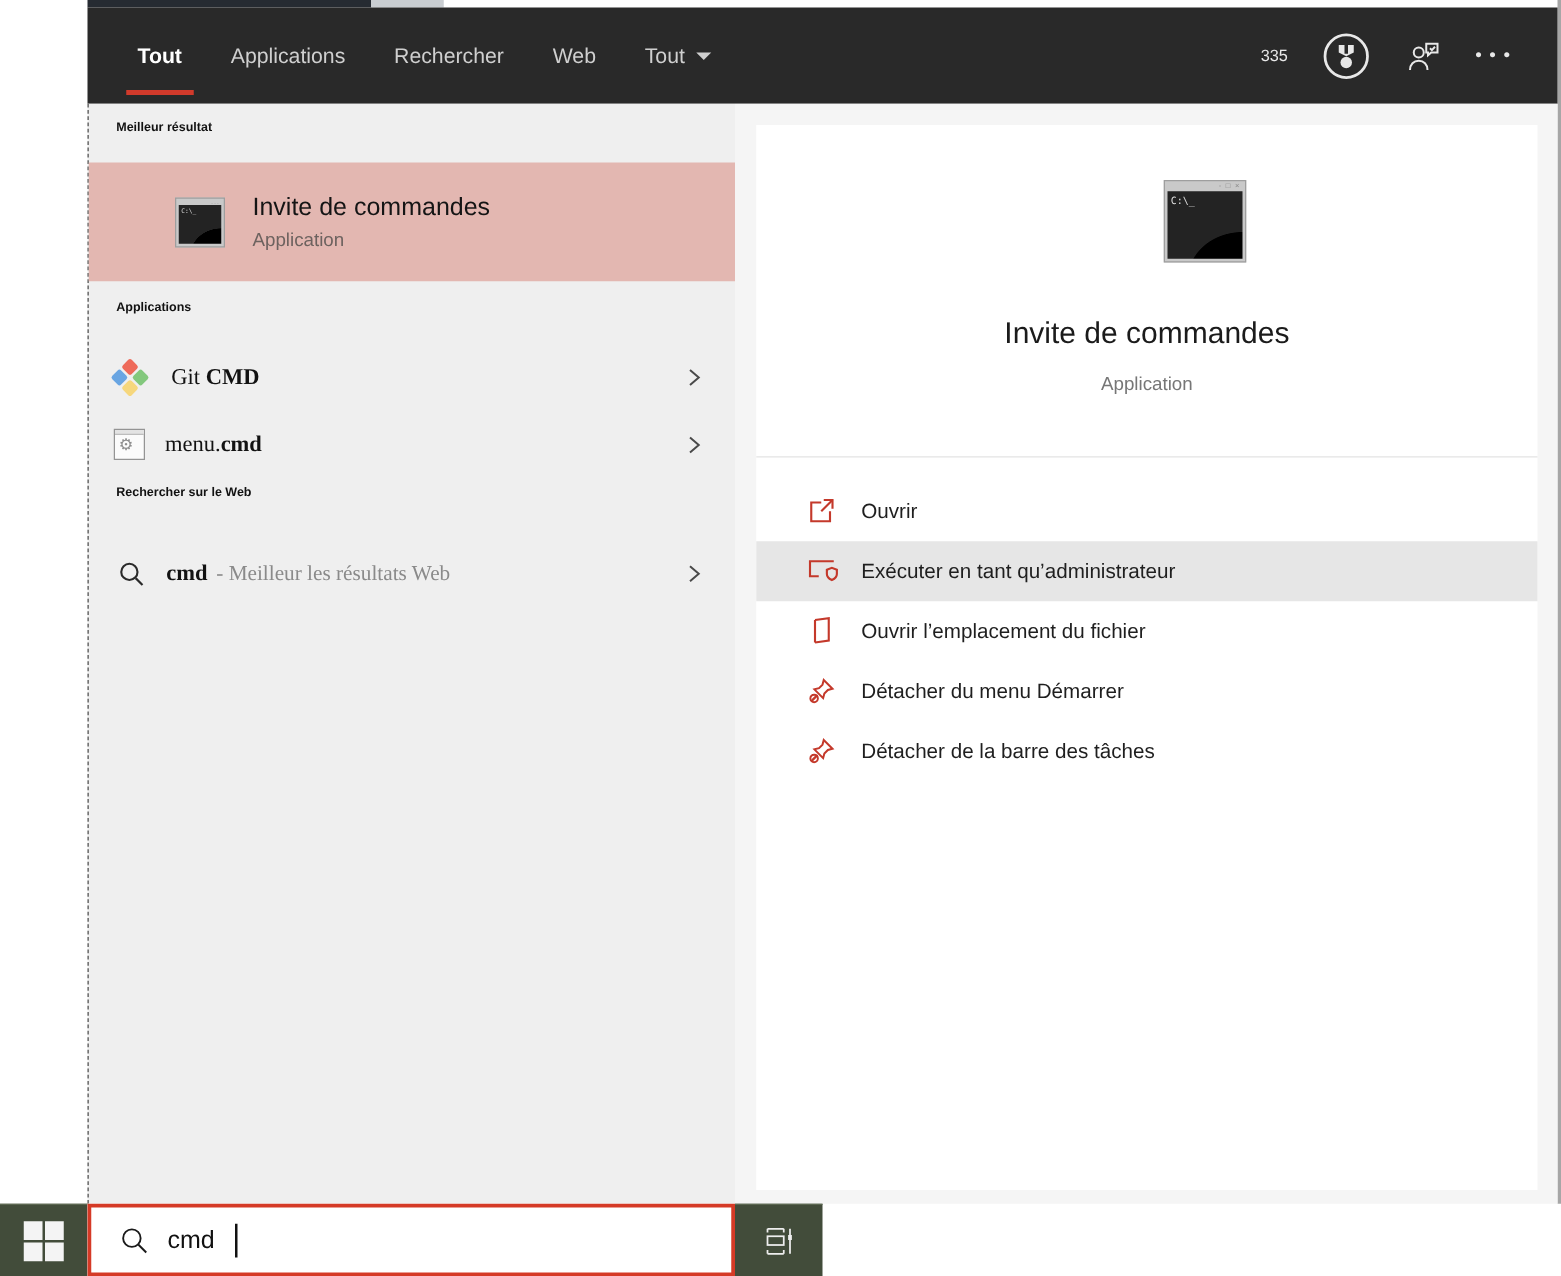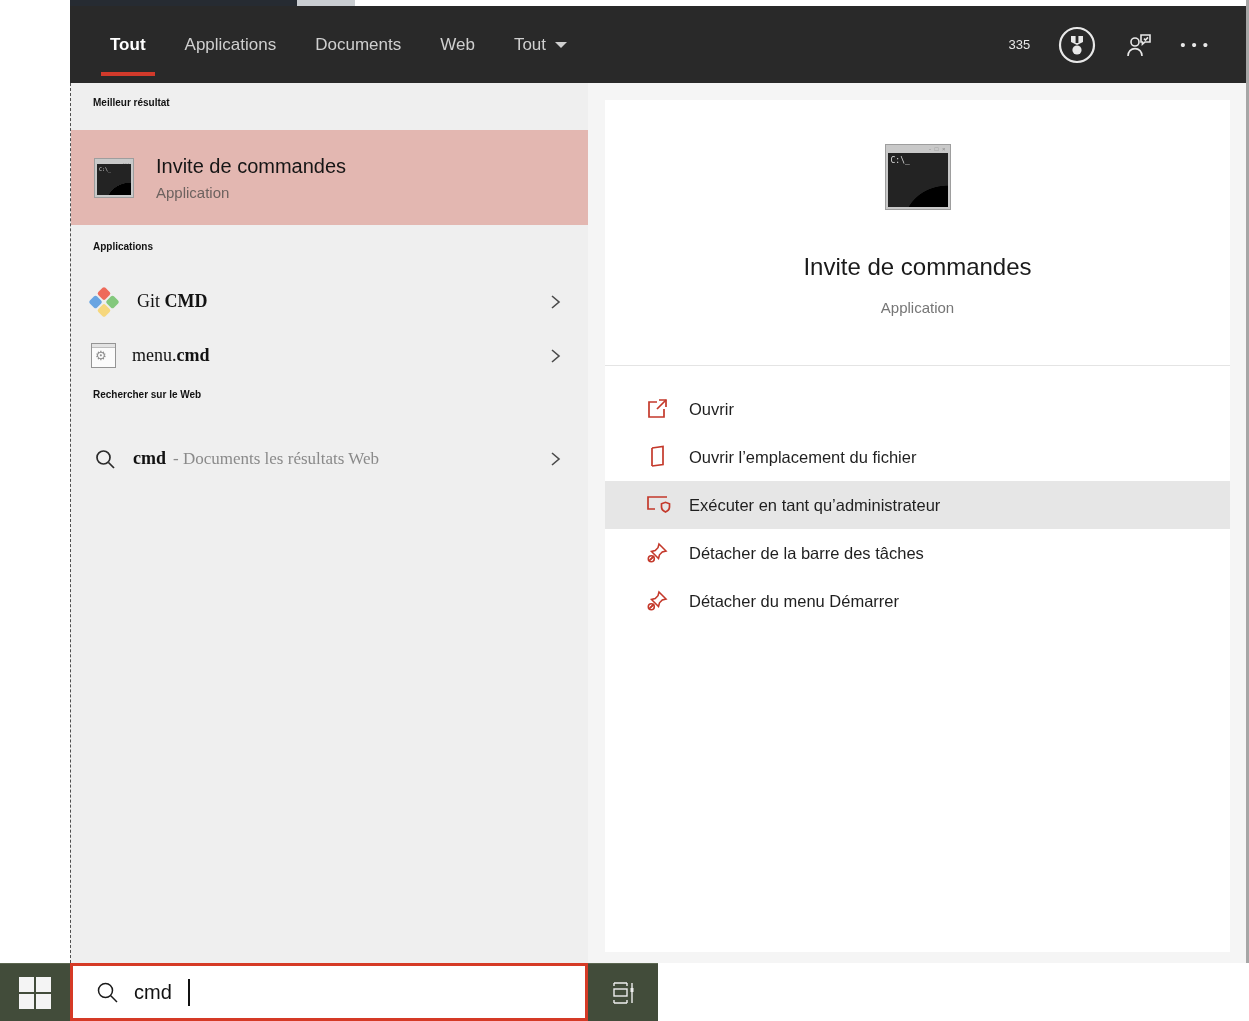--- a/index.html
+++ b/index.html
@@ -32,21 +32,21 @@
   
   #left-panel { left:70px; top:83px; width:518px; height:880px; background:#efefef;
     border-left:1px dashed #4f4f4f; }
   .sec-header { position:absolute; left:22px; font-size:10px; font-weight:bold; color:#121212; }
   #best-match { position:absolute; top:47px; left:0; right:0; height:95px;
     background:#e3b7b1; display:flex; align-items:center; padding-left:23px; gap:22px; cursor:pointer; }
   .bm-title { font-size:20px; color:#151515; }
   .bm-sub { font-size:15px; color:#6d625f; margin-top:6px; }
 
   
-  .cmdicon { position:relative; background:#c9c9c9; border:1px solid #9e9e9e; flex:none; }
+  .cmdicon { position:relative; background:#c9c9c9; border:1px solid #9e9e9e; flex:none;margin-left:46px; }
   .cmdicon .body { position:absolute; left:2px; right:2px; bottom:2px;
     background:radial-gradient(120% 115% at 100% 130%, #000 60%, #232323 61%);
     font-family:"DejaVu Sans Mono",monospace; color:#dddddd; }
   .cmdicon .titledots { position:absolute; top:1px; right:3px; color:#8a8a8a; }
   .cmdicon.small { width:40px; height:40px; }
   .cmdicon.small .body { top:5px; font-size:5px; padding:2px 0 0 2px; }
   .cmdicon.small .titledots { font-size:4px; letter-spacing:1px; }
   .cmdicon.big { width:66px; height:66px; }
   .cmdicon.big .body { top:8px; font-size:8px; padding:3px 0 0 3px; }
   .cmdicon.big .titledots { font-size:6px; letter-spacing:1px; }
@@ -112,21 +112,21 @@
 
 <div class="abs" id="header">
   <div class="tabs">
     <div class="tab active">
         <span>Tout</span>
       </div>
     <div class="tab">
         <span>Applications</span>
       </div>
     <div class="tab">
-        <span>Documents</span>
+        <span>Rechercher</span>
       </div>
     <div class="tab">
         <span>Web</span>
       </div>
     <div class="tab">
         <span>Tout</span>
       <span class="dd-arrow"></span>
       </div>
   </div>
   <div class="header-right">
@@ -198,21 +198,21 @@
 
   <div class="sec-header" style="top:306px">Rechercher sur le Web</div>
 
   <div class="l-row" style="top:352px">
     <span style="margin-left:2px">
       <svg width="24" height="24" viewBox="0 0 24 24" fill="none" stroke="#2a2a2a" stroke-width="1.7">
         <circle cx="10.5" cy="10.5" r="6.5"></circle>
           <path d="M15.5 15.5L21 21"></path>
       </svg>
     </span>
-    <div class="label"><b>cmd</b><span style="color:#8a8a8a;font-size:17px;margin-left:7px">- Documents les résultats Web</span></div>
+    <div class="label"><b>cmd</b><span style="color:#8a8a8a;font-size:17px;margin-left:7px">- Meilleur les résultats Web</span></div>
     <span class="chev">
       <svg width="14" height="16" viewBox="0 0 14 16" fill="none" stroke="#4a4a4a" stroke-width="1.6">
           <path d="M4 2l7 6-7 6"></path>
         </svg>
     </span>
   </div>
 </div>
 
 <div class="abs" id="backdrop"></div>
 <div class="abs" id="preview">
@@ -228,59 +228,59 @@
     <div class="action-row">
       <span class="aicon">
         <svg width="24" height="24" viewBox="0 0 24 24" fill="none" stroke="#c4392b" stroke-width="1.7">
           <path d="M12 5H4v15h15v-8"></path>
             <path d="M14 3h7v7"></path>
             <path d="M21 3l-9 9"></path>
         </svg>
       </span>
       <span class="a-label">Ouvrir</span>
     </div>
+    <div class="action-row highlight">
+      <span class="aicon">
+        <svg width="26" height="24" viewBox="0 0 26 24" fill="none" stroke="#c4392b" stroke-width="1.7">
+          <path d="M22 4H3v12h7"></path>
+          <path d="M16.5 10.8l4-1.5 4 1.5v3.3c0 3-4 4.9-4 4.9s-4-1.9-4-4.9z"></path>
+        </svg>
+      </span>
+      <span class="a-label">Exécuter en tant qu’administrateur</span>
+    </div>
     <div class="action-row">
       <span class="aicon">
         <svg width="24" height="24" viewBox="0 0 24 24" fill="none" stroke="#c4392b" stroke-width="1.7">
           <path d="M7 3v18"></path>
             <path d="M7 3l11-1.5v18L7 21"></path>
         </svg>
       </span>
       <span class="a-label">Ouvrir l’emplacement du fichier</span>
-    </div>
-    <div class="action-row highlight">
-      <span class="aicon">
-        <svg width="26" height="24" viewBox="0 0 26 24" fill="none" stroke="#c4392b" stroke-width="1.7">
-          <path d="M22 4H3v12h7"></path>
-          <path d="M16.5 10.8l4-1.5 4 1.5v3.3c0 3-4 4.9-4 4.9s-4-1.9-4-4.9z"></path>
-        </svg>
-      </span>
-      <span class="a-label">Exécuter en tant qu’administrateur</span>
     </div>
     <div class="action-row">
       <span class="aicon">
         <svg width="24" height="24" viewBox="0 0 24 24" fill="none" stroke="#c4392b" stroke-width="1.6">
           <path d="M14 3l7 7-3.7 1-2.8 2.8-1 3.7-7-7 3.7-1 2.8-2.8z"></path>
           <path d="M9 15l-4 4"></path>
           <circle cx="6.3" cy="17.7" r="3"></circle>
             <path d="M4.2 19.8l4.2-4.2"></path>
         </svg>
       </span>
-      <span class="a-label">Détacher de la barre des tâches</span>
+      <span class="a-label">Détacher du menu Démarrer</span>
     </div>
     <div class="action-row">
       <span class="aicon">
         <svg width="24" height="24" viewBox="0 0 24 24" fill="none" stroke="#c4392b" stroke-width="1.6">
           <path d="M14 3l7 7-3.7 1-2.8 2.8-1 3.7-7-7 3.7-1 2.8-2.8z"></path>
           <path d="M9 15l-4 4"></path>
           <circle cx="6.3" cy="17.7" r="3"></circle>
             <path d="M4.2 19.8l4.2-4.2"></path>
         </svg>
       </span>
-      <span class="a-label">Détacher du menu Démarrer</span>
+      <span class="a-label">Détacher de la barre des tâches</span>
     </div>
   </div>
 </div>
 
 <div class="abs" id="start-btn">
   <div class="winlogo">
     <div></div>
       <div></div>
       <div></div>
       <div></div>

